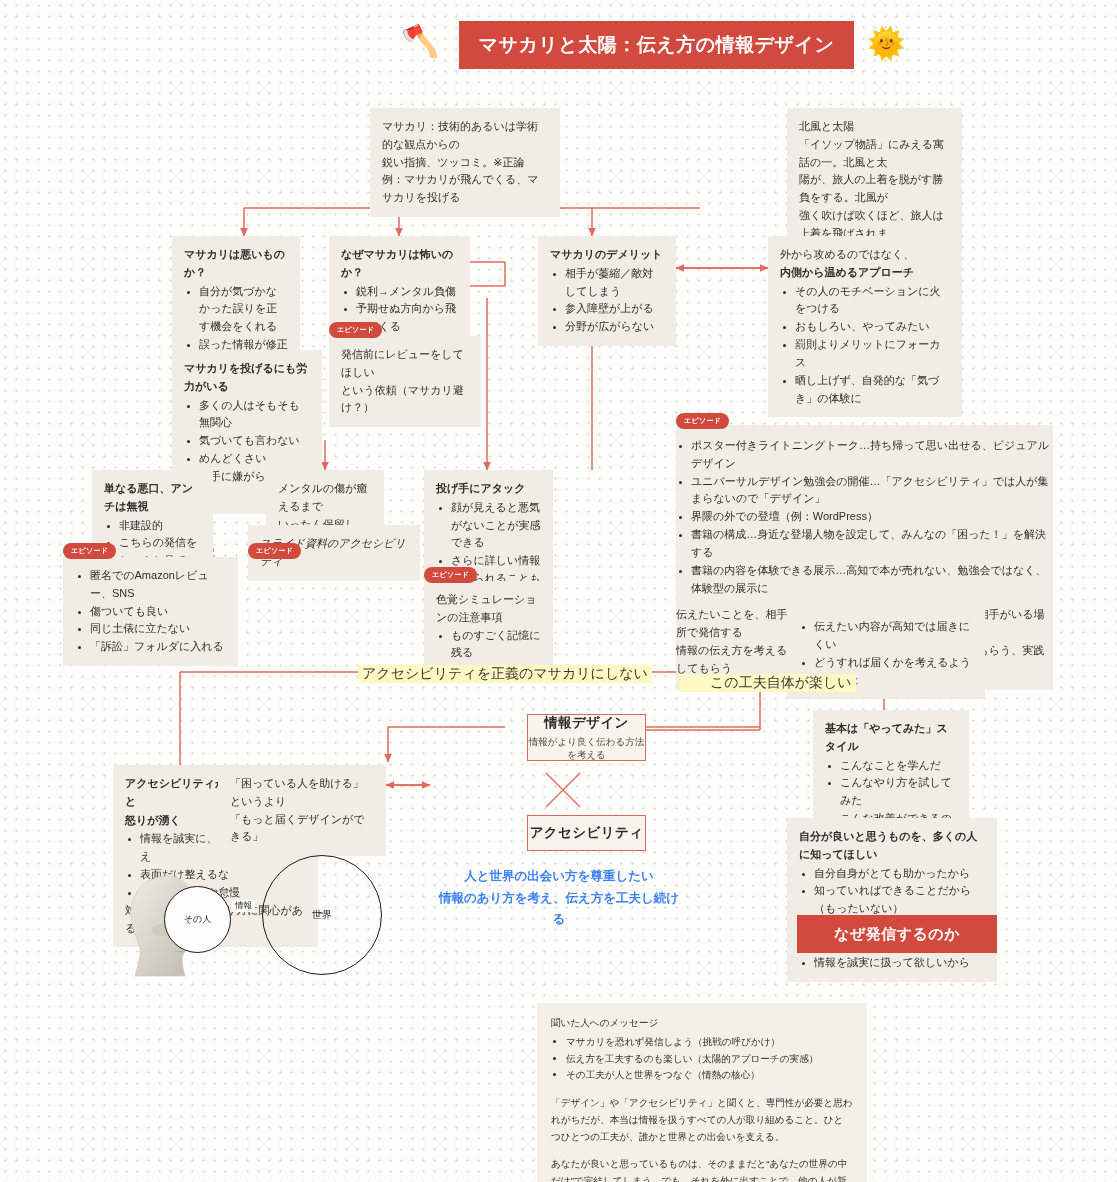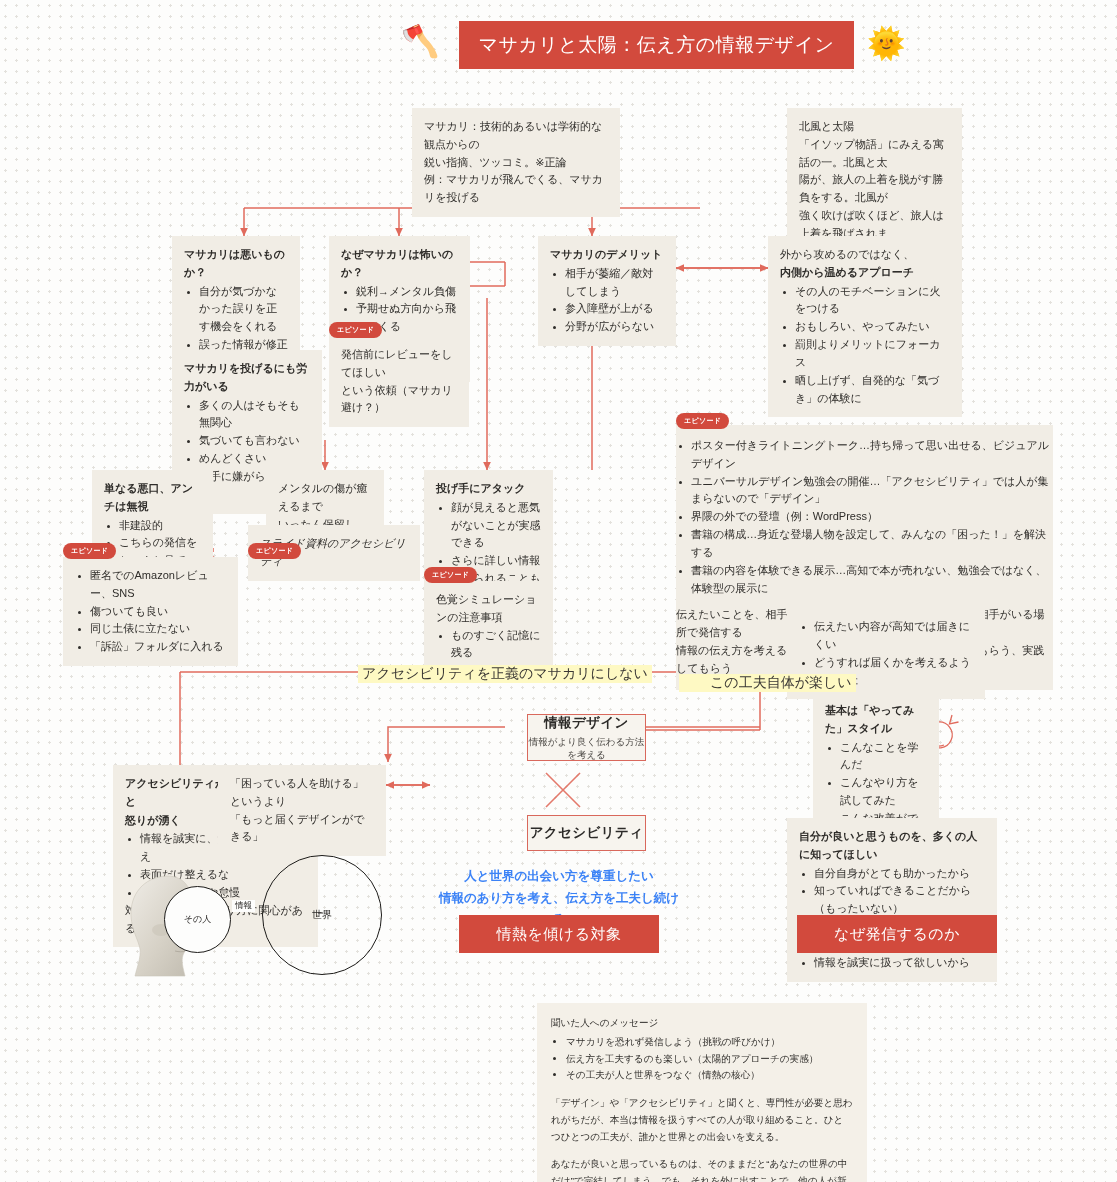--- a/index.html
+++ b/index.html
@@ -20,21 +20,21 @@
     padding:10px 12px;font-size:11px;line-height:1.62;color:#2f2d2a;
   }
   .box .ttl{font-weight:bold;margin-bottom:1px;display:block;}
   .box .plain{display:block;}
   .box ul{margin:0;padding-left:15px;list-style:disc;}
   .box li{margin:0;padding:0;}
   .box li::marker{font-size:9px;}
 
   
   .banner{
-    position:absolute;background:#d24a3d;color:#fff;font-weight:normal;
+    position:absolute;background:#d24a3d;color:#fff;font-weight:bold;
     display:flex;align-items:center;justify-content:center;letter-spacing:.5px;
   }
   #title-banner{left:459px;top:21px;width:395px;height:48px;font-size:19px;}
   #btn-passion{left:459px;top:915px;width:200px;height:38px;font-size:15px;}
   #btn-why{left:797px;top:915px;width:200px;height:38px;font-size:15px;}
 
   .emoji{position:absolute;font-size:31px;line-height:1;}
   #axe-icon{left:401px;top:26px;}
   #sun-icon{left:867px;top:28px;}
 
@@ -169,21 +169,21 @@
       <path d="M952,715 l-2.5,9 l9,-2"></path>
       <path d="M944,745 a13,13 0 0 1 -17,-17"></path>
       <path d="M924,738 l2.5,-9 l-9,2"></path>
     </g>
   </svg>
 
   <div class="banner" id="title-banner">マサカリと太陽：伝え方の情報デザイン</div>
   <div class="emoji" id="axe-icon">🪓</div>
   <div class="emoji" id="sun-icon">🌞</div>
 
-  <div class="box" style="left:412px;top:108px;width:208px;">
+  <div class="box" style="left:370px;top:108px;width:190px;">
     <span class="plain">マサカリ：技術的あるいは学術的な観点からの</span>
     <span class="plain">鋭い指摘、ツッコミ。※正論</span>
     <span class="plain">例：マサカリが飛んでくる、マサカリを投げる</span>
   </div>
 
   <div class="box" style="left:787px;top:108px;width:175px;">
     <span class="plain">北風と太陽</span>
     <span class="plain">「イソップ物語」にみえる寓話の一。北風と太</span>
     <span class="plain">陽が、旅人の上着を脱がす勝負をする。北風が</span>
     <span class="plain">強く吹けば吹くほど、旅人は上着を飛ばされま</span>
@@ -234,21 +234,21 @@
     <span class="ttl">マサカリを投げるにも労力がいる</span>
     <ul>
       <li>多くの人はそもそも無関心</li>
       <li>気づいても言わない</li>
       <li>めんどくさい</li>
       <li>相手に嫌がられるかも</li>
     </ul>
   </div>
 
   <div class="pill" style="left:329px;top:322px;">エピソード</div>
-  <div class="box" style="left:329px;top:336px;width:140px;">
+  <div class="box" style="left:329px;top:336px;width:152px;">
     <span class="plain">発信前にレビューをしてほしい</span>
     <span class="plain">という依頼（マサカリ避け？）</span>
   </div>
 
   <div class="box" style="left:92px;top:470px;width:121px;">
     <span class="ttl">単なる悪口、アンチは無視</span>
     <ul>
       <li>非建設的</li>
       <li>こちらの発信をちゃんと見ていない</li>
       <li>人格攻撃</li>
@@ -307,21 +307,21 @@
     </div>
   </div>
 
   <div class="box" style="left:787px;top:608px;width:198px;">
     <ul>
       <li>伝えたい内容が高知では届きにくい</li>
       <li>どうすれば届くかを考えるようになった</li>
     </ul>
   </div>
 
-  <div class="box" style="left:813px;top:692px;width:126px;">
+  <div class="box" style="left:813px;top:710px;width:156px;">
     <span class="ttl">基本は「やってみた」スタイル</span>
     <ul>
       <li>こんなことを学んだ</li>
       <li>こんなやり方を試してみた</li>
       <li>こんな改善ができるのでは</li>
     </ul>
   </div>
 
   <div class="box" style="left:787px;top:818px;width:210px;">
     <span class="ttl">自分が良いと思うものを、多くの人に知ってほしい</span>
@@ -383,21 +383,20 @@
   <div class="personcircle">
     <span>その人</span>
   </div>
   <div class="infolabel">情報</div>
 
   <div class="tagline" style="left:434px;top:866px;width:250px;">
     <div>人と世界の出会い方を尊重したい</div>
     <div>情報のあり方を考え、伝え方を工夫し続ける</div>
   </div>
 
-  <div class="banner" id="btn-passion">情熱を傾ける対象</div>
   <div class="banner" id="btn-why">なぜ発信するのか</div>
 
   <div class="msgbox">
     <span>聞いた人へのメッセージ</span>
     <ul>
       <li>マサカリを恐れず発信しよう（挑戦の呼びかけ）</li>
       <li>伝え方を工夫するのも楽しい（太陽的アプローチの実感）</li>
       <li>その工夫が人と世界をつなぐ（情熱の核心）</li>
     </ul>
     <p>「デザイン」や「アクセシビリティ」と聞くと、専門性が必要と思われがちだが、本当は情報を扱うすべての人が取り組めること。ひとつひとつの工夫が、誰かと世界との出会いを支える。</p>

